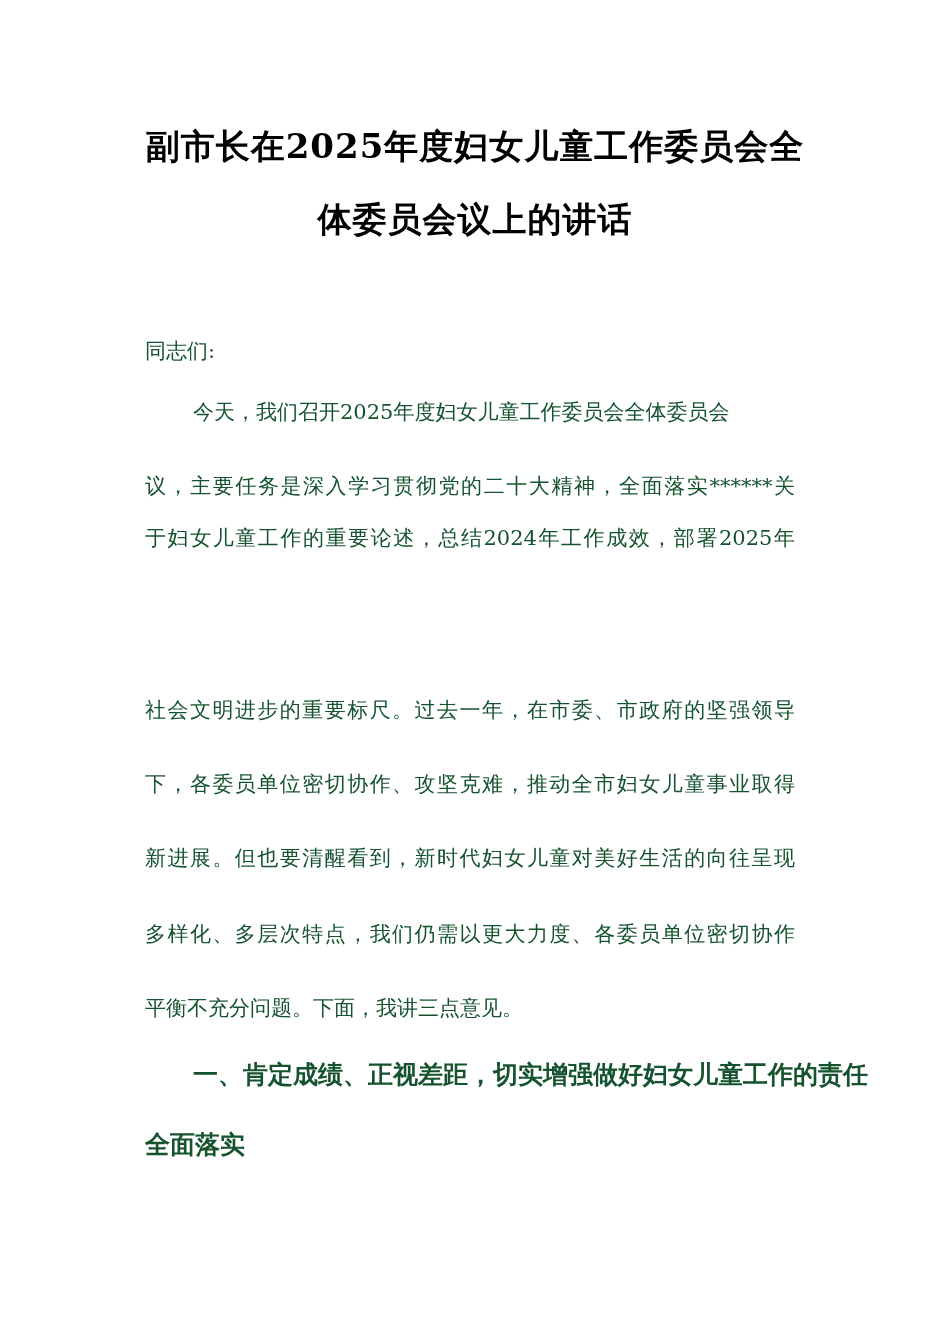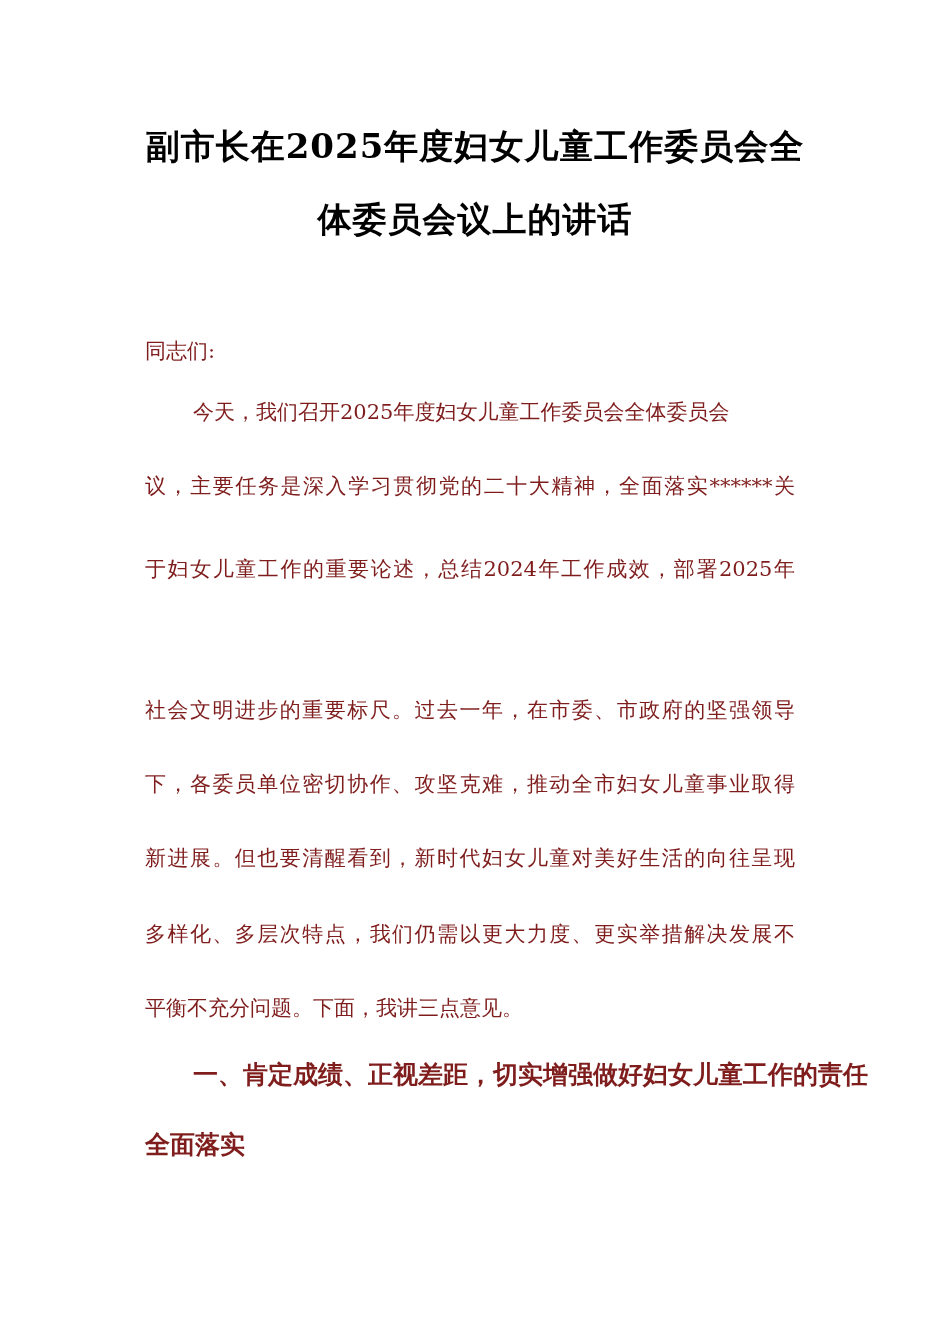--- a/index.html
+++ b/index.html
@@ -5,43 +5,43 @@
   html, body { margin: 0; padding: 0; background: #ffffff; }
   body { width: 950px; height: 1344px; position: relative; overflow: hidden; }
   .page { position: absolute; left: 0; top: 0; width: 950px; height: 1052px; background: #fff; }
   .title-line {
     position: absolute; left: 0; width: 950px; text-align: center;
     font-family: "DejaVu Serif", serif; font-weight: bold; font-size: 34px;
     color: #000; letter-spacing: 1px; line-height: 40px;
   }
   .line {
     position: absolute; left: 145px; width: 650px; white-space: nowrap;
-    font-family: "DejaVu Serif", serif; font-size: 21px; color: #7f1d1d;
+    font-family: "DejaVu Serif", serif; font-size: 21px; color: #14532d;
     line-height: 30px; text-align: justify; text-align-last: justify;
   }
   .line.last { text-align-last: left; }
   .line.indent { left: 193px; width: 570px; text-align-last: left; }
   .line.heading {
     font-family: "DejaVu Sans", sans-serif; font-weight: bold; font-size: 25px;
   }
   .line.heading.indent { left: 193px; width: 603px; text-align-last: justify; }
 </style>
 </head>
 <body>
 
 <div class="page">
   <div class="title-line" style="top:126px;">副市长在2025年度妇女儿童工作委员会全</div>
   <div class="title-line" style="top:199px;">体委员会议上的讲话</div>
 
   <div class="line last" style="top:336px;">同志们:</div>
 
   <div class="line indent" style="top:397px;">今天，我们召开2025年度妇女儿童工作委员会全体委员会</div>
   <div class="line" style="top:471px;">议，主要任务是深入学习贯彻党的二十大精神，全面落实******关</div>
-  <div class="line" style="top:554px;">于妇女儿童工作的重要论述，总结2024年工作成效，部署2025年</div>
+  <div class="line" style="top:523px;">于妇女儿童工作的重要论述，总结2024年工作成效，部署2025年</div>
   <div class="line" style="top:695px;">社会文明进步的重要标尺。过去一年，在市委、市政府的坚强领导</div>
   <div class="line" style="top:769px;">下，各委员单位密切协作、攻坚克难，推动全市妇女儿童事业取得</div>
   <div class="line" style="top:843px;">新进展。但也要清醒看到，新时代妇女儿童对美好生活的向往呈现</div>
-  <div class="line" style="top:919px;">多样化、多层次特点，我们仍需以更大力度、更实举措解决发展不</div>
+  <div class="line" style="top:919px;">多样化、多层次特点，我们仍需以更大力度、各委员单位密切协作</div>
   <div class="line last" style="top:993px;">平衡不充分问题。下面，我讲三点意见。</div>
 
   <div class="line heading indent" style="top:1060px;">一、肯定成绩、正视差距，切实增强做好妇女儿童工作的责任</div>
   <div class="line heading last" style="top:1130px;">全面落实</div>
 </div>
 
 </body></html>

